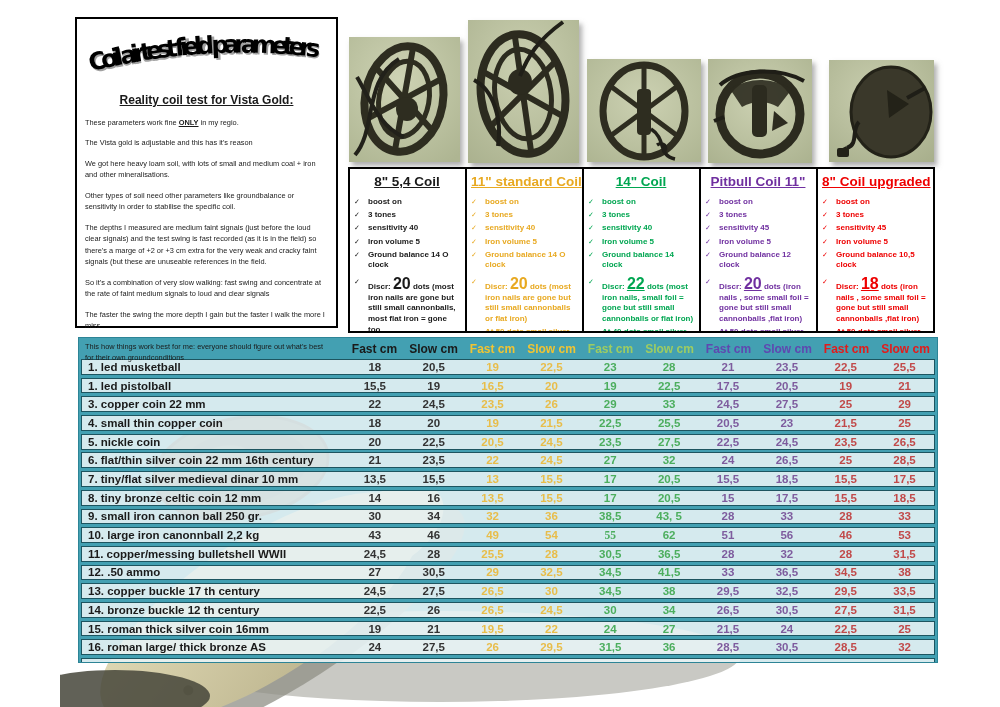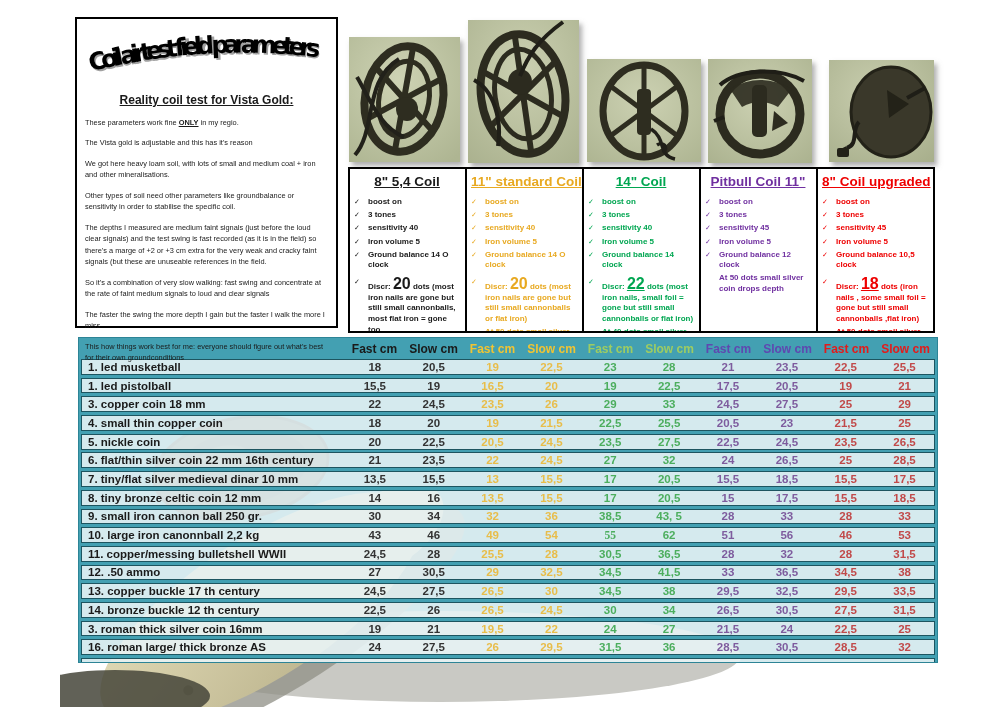--- a/index.html
+++ b/index.html
@@ -269,20 +269,24 @@
         <div class="chk">✓</div>
         <div>sensitivity  45</div>
       </div>
       <div class="pitem">
         <div class="chk">✓</div>
         <div>Iron volume 5</div>
       </div>
       <div class="pitem">
         <div class="chk">✓</div>
         <div>Ground balance 12  clock</div>
+      </div>
+      <div class="discr">
+        <div class="chk">✓</div>
+        <div><span>Discr: </span><span class="dnum u">20</span><span> dots (iron nails , some small foil = gone but still small cannonballs ,flat iron)</span></div>
       </div>
       <div class="atline">
         <div class="chk"></div>
         <div>At 50 dots small silver coin drops depth</div>
       </div>
     </div>
     <div class="param-col" style="color: rgb(238, 0, 0);">
       <div class="coil-title">8" Coil upgraded</div>
       <div class="pitem">
         <div class="chk">✓</div>
@@ -387,21 +391,21 @@
         <div class="tcell" style="color: rgb(232, 189, 74);">16,5</div>
         <div class="tcell" style="color: rgb(232, 189, 74);">20</div>
         <div class="tcell" style="color: rgb(76, 174, 94);">19</div>
         <div class="tcell" style="color: rgb(76, 174, 94);">22,5</div>
         <div class="tcell" style="color: rgb(126, 92, 158);">17,5</div>
         <div class="tcell" style="color: rgb(126, 92, 158);">20,5</div>
         <div class="tcell" style="color: rgb(193, 74, 74);">19</div>
         <div class="tcell" style="color: rgb(193, 74, 74);">21</div>
       </div>
       <div class="trow">
-        <div class="tlabel">3. copper coin 18 mm</div>
+        <div class="tlabel">3. copper coin 22 mm</div>
         <div class="tcell" style="color: rgb(51, 51, 51);">22</div>
         <div class="tcell" style="color: rgb(51, 51, 51);">24,5</div>
         <div class="tcell" style="color: rgb(232, 189, 74);">23,5</div>
         <div class="tcell" style="color: rgb(232, 189, 74);">26</div>
         <div class="tcell" style="color: rgb(76, 174, 94);">29</div>
         <div class="tcell" style="color: rgb(76, 174, 94);">33</div>
         <div class="tcell" style="color: rgb(126, 92, 158);">24,5</div>
         <div class="tcell" style="color: rgb(126, 92, 158);">27,5</div>
         <div class="tcell" style="color: rgb(193, 74, 74);">25</div>
         <div class="tcell" style="color: rgb(193, 74, 74);">29</div>
@@ -543,21 +547,21 @@
         <div class="tcell" style="color: rgb(232, 189, 74);">26,5</div>
         <div class="tcell" style="color: rgb(232, 189, 74);">24,5</div>
         <div class="tcell" style="color: rgb(76, 174, 94);">30</div>
         <div class="tcell" style="color: rgb(76, 174, 94);">34</div>
         <div class="tcell" style="color: rgb(126, 92, 158);">26,5</div>
         <div class="tcell" style="color: rgb(126, 92, 158);">30,5</div>
         <div class="tcell" style="color: rgb(193, 74, 74);">27,5</div>
         <div class="tcell" style="color: rgb(193, 74, 74);">31,5</div>
       </div>
       <div class="trow">
-        <div class="tlabel">3. roman thick silver coin 16mm</div>
+        <div class="tlabel">15. roman thick silver coin 16mm</div>
         <div class="tcell" style="color: rgb(51, 51, 51);">19</div>
         <div class="tcell" style="color: rgb(51, 51, 51);">21</div>
         <div class="tcell" style="color: rgb(232, 189, 74);">19,5</div>
         <div class="tcell" style="color: rgb(232, 189, 74);">22</div>
         <div class="tcell" style="color: rgb(76, 174, 94);">24</div>
         <div class="tcell" style="color: rgb(76, 174, 94);">27</div>
         <div class="tcell" style="color: rgb(126, 92, 158);">21,5</div>
         <div class="tcell" style="color: rgb(126, 92, 158);">24</div>
         <div class="tcell" style="color: rgb(193, 74, 74);">22,5</div>
         <div class="tcell" style="color: rgb(193, 74, 74);">25</div>

